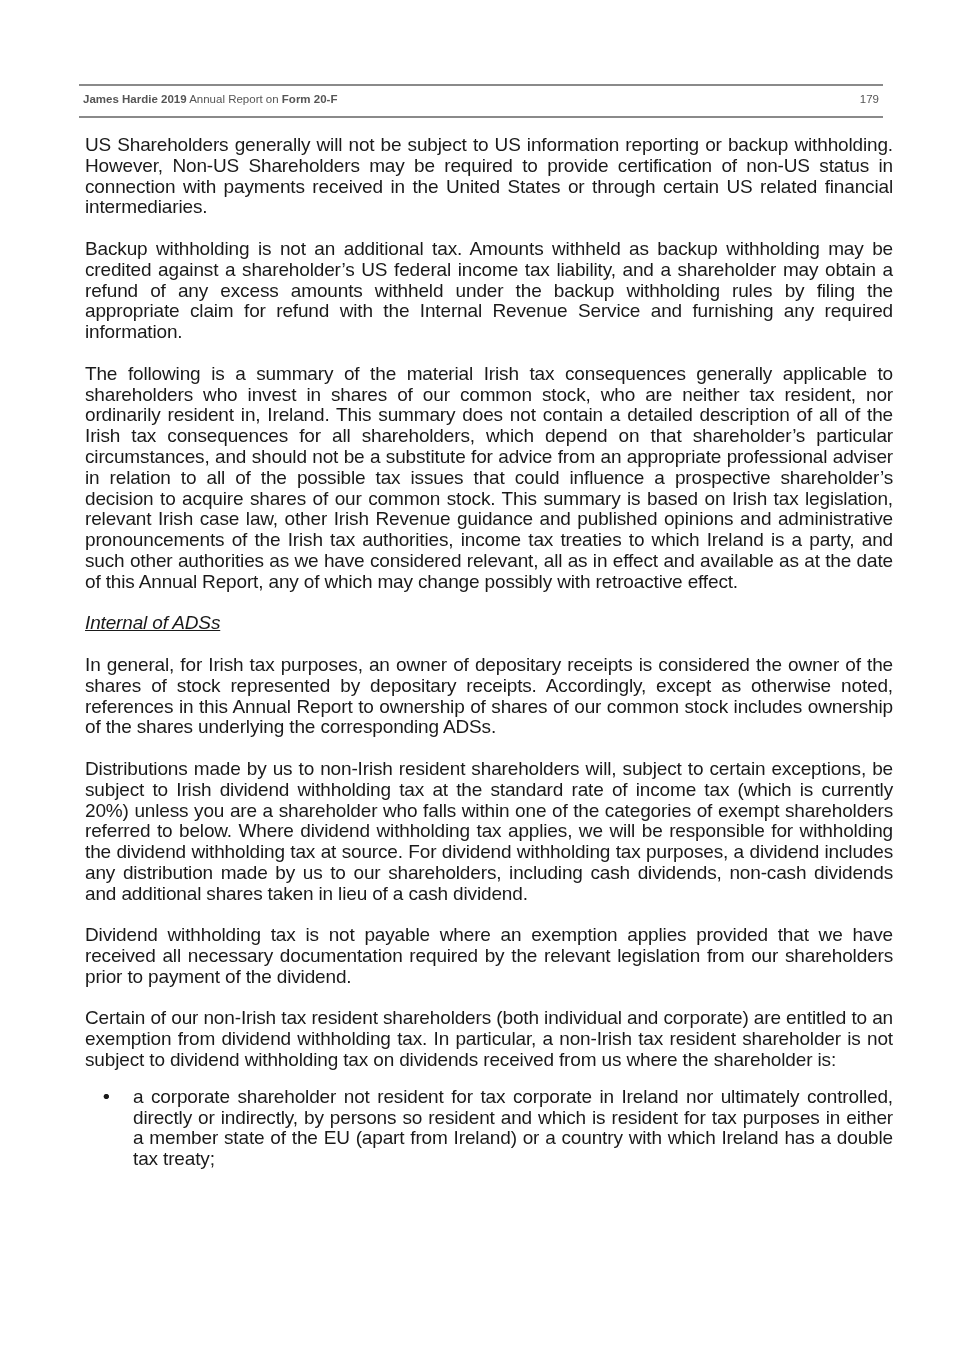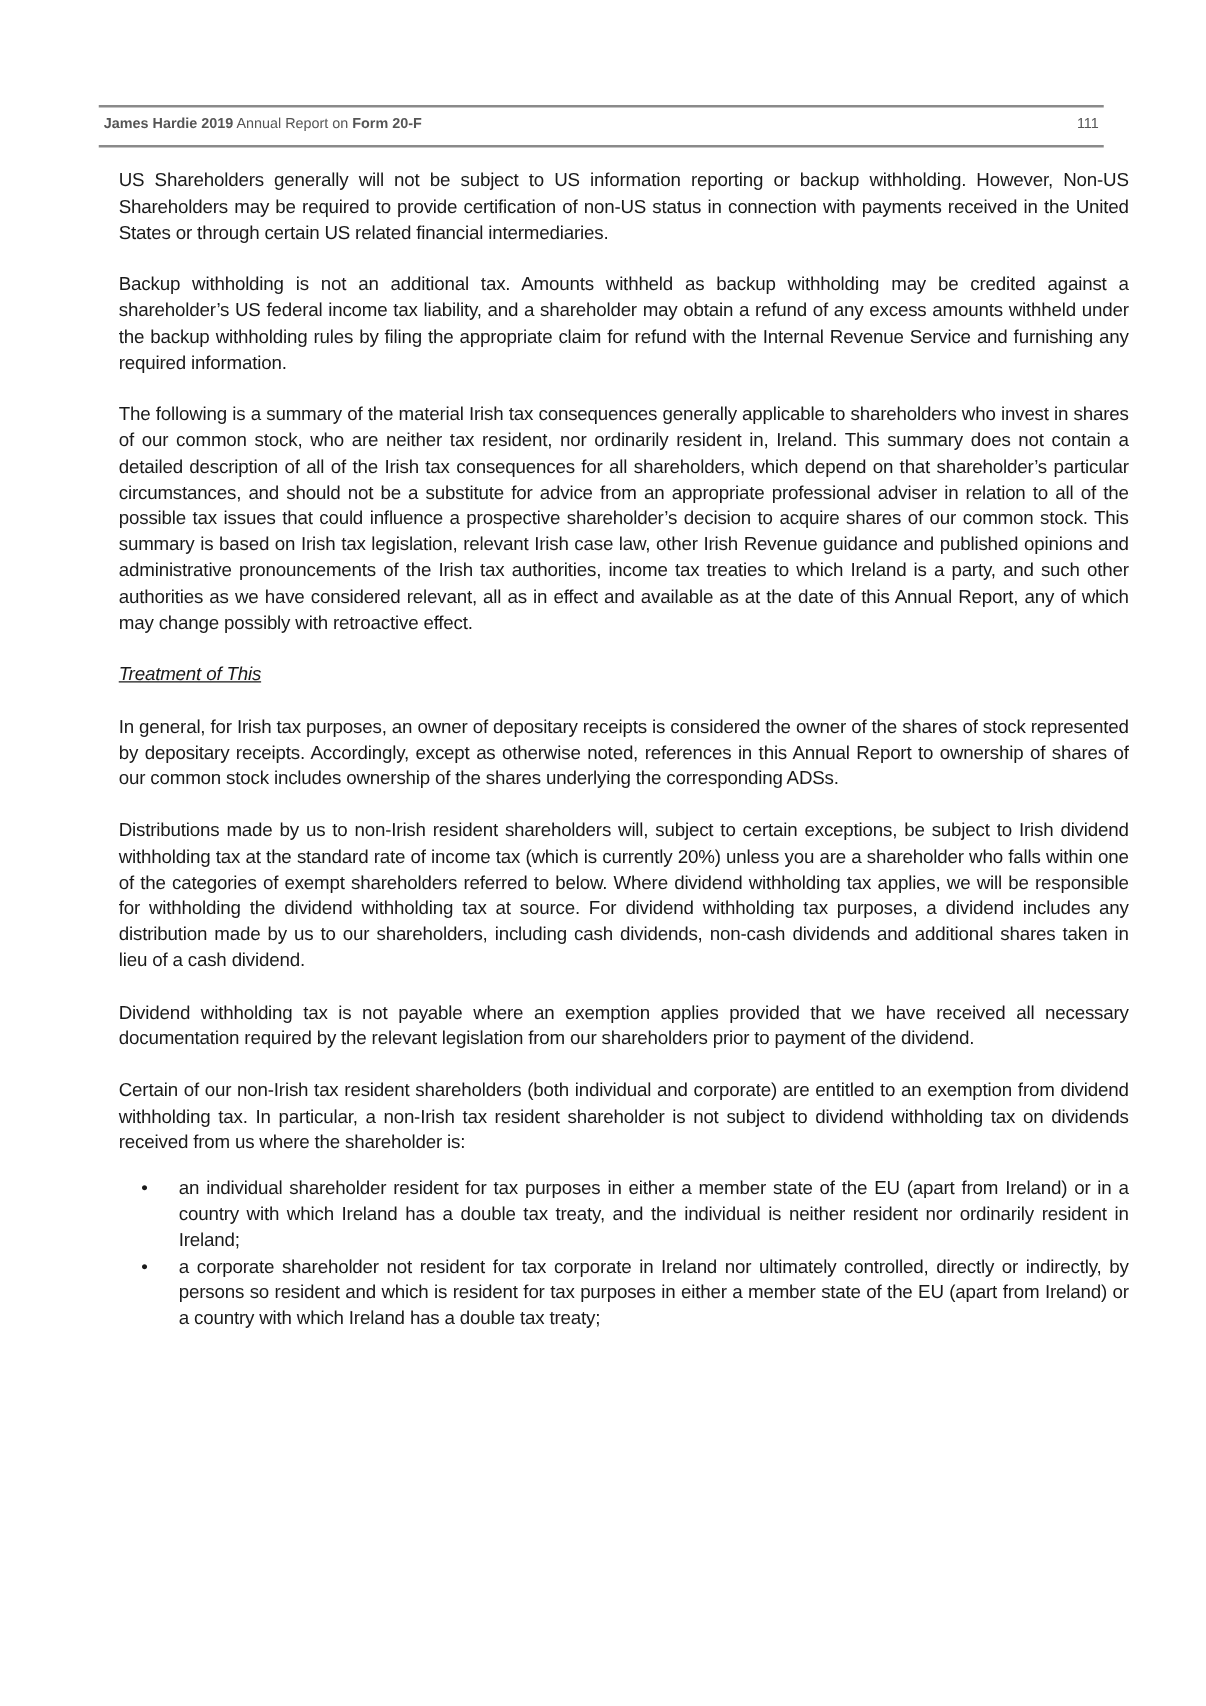--- a/index.html
+++ b/index.html
@@ -5,54 +5,53 @@
     html, body { margin: 0; padding: 0; background: #ffffff; }
     body { width: 965px; height: 1365px; position: relative; overflow: hidden;
            font-family: "Liberation Sans", sans-serif; color: #1a1a1a; }
     .page { position: absolute; left: 0; top: 0; width: 836px; height: 1365px; }
     .rule { position: absolute; left: 79px; width: 804px; height: 2px; background: #8a8a8a; }
     .rule.top { top: 84px; }
     .rule.bottom { top: 116px; }
     .header { position: absolute; left: 83px; top: 93px; width: 796px; height: 16px;
               font-size: 11.5px; color: #555; display: flex; justify-content: space-between; }
     .header b { font-weight: bold; color: #555; }
-    .content { position: absolute; left: 95px; top: 135px; width: 808px;
-               font-size: 15px; line-height: 20.8px; letter-spacing: -0.15px; }
+    .content { position: absolute; left: 85px; top: 135px; width: 808px;
+               font-size: 19px; line-height: 20.8px; letter-spacing: -0.15px; }
     .content p { margin: 0 0 20.8px 0; text-align: justify; }
     .h-bold { font-weight: bold; text-decoration: underline; margin: 0 0 20.8px 0; }
     .h-ital { font-style: italic; text-decoration: underline; margin: 0 0 20.8px 0; }
     .content p.nomargin { margin-bottom: 16px; }
     ul.bullets { list-style: none; margin: 0; padding: 0; }
     ul.bullets li { position: relative; padding-left: 48px; text-align: justify; }
     ul.bullets li .bullet { position: absolute; left: 18px; top: 0; }
   </style>
 </head>
 <body>
 
 <div class="page">
   <div class="rule top"></div>
   <div class="header">
     <span><b>James Hardie 2019</b><span> Annual Report on </span><b>Form 20-F</b></span>
-    <span>111</span>
+    <span>179</span>
   </div>
   <div class="rule bottom"></div>
 
   <div class="content">
     <p>US Shareholders generally will not be subject to US information reporting or backup withholding. However, Non-US Shareholders may be required to provide certification of non-US status in connection with payments received in the United States or through certain US related financial intermediaries.</p>
     <p>Backup withholding is not an additional tax. Amounts withheld as backup withholding may be credited against a shareholder’s US federal income tax liability, and a shareholder may obtain a refund of any excess amounts withheld under the backup withholding rules by filing the appropriate claim for refund with the Internal Revenue Service and furnishing any required information.</p>
     <p>The following is a summary of the material Irish tax consequences generally applicable to shareholders who invest in shares of our common stock, who are neither tax resident, nor ordinarily resident in, Ireland. This summary does not contain a detailed description of all of the Irish tax consequences for all shareholders, which depend on that shareholder’s particular circumstances, and should not be a substitute for advice from an appropriate professional adviser in relation to all of the possible tax issues that could influence a prospective shareholder’s decision to acquire shares of our common stock. This summary is based on Irish tax legislation, relevant Irish case law, other Irish Revenue guidance and published opinions and administrative pronouncements of the Irish tax authorities, income tax treaties to which Ireland is a party, and such other authorities as we have considered relevant, all as in effect and available as at the date of this Annual Report, any of which may change possibly with retroactive effect.</p>
-    <div class="h-ital">Treatment of This</div>
+    <div class="h-ital">Internal of ADSs</div>
     <p>In general, for Irish tax purposes, an owner of depositary receipts is considered the owner of the shares of stock represented by depositary receipts. Accordingly, except as otherwise noted, references in this Annual Report to ownership of shares of our common stock includes ownership of the shares underlying the corresponding ADSs.</p>
     <p>Distributions made by us to non-Irish resident shareholders will, subject to certain exceptions, be subject to Irish dividend withholding tax at the standard rate of income tax (which is currently 20%) unless you are a shareholder who falls within one of the categories of exempt shareholders referred to below. Where dividend withholding tax applies, we will be responsible for withholding the dividend withholding tax at source. For dividend withholding tax purposes, a dividend includes any distribution made by us to our shareholders, including cash dividends, non-cash dividends and additional shares taken in lieu of a cash dividend.</p>
     <p>Dividend withholding tax is not payable where an exemption applies provided that we have received all necessary documentation required by the relevant legislation from our shareholders prior to payment of the dividend.</p>
     <p class="nomargin">Certain of our non-Irish tax resident shareholders (both individual and corporate) are entitled to an exemption from dividend withholding tax. In particular, a non-Irish tax resident shareholder is not subject to dividend withholding tax on dividends received from us where the shareholder is:</p>
     <ul class="bullets">
       <li>
         <span class="bullet">•</span>
-        <span>an individual shareholder resident for tax purposes in either a member state of the EU (apart from Ireland) or in a country with which Ireland has a double tax treaty, and the individual is neither resident nor ordinarily resident in Ireland;</span>
       </li>
       <li>
         <span class="bullet">•</span>
         <span>a corporate shareholder not resident for tax corporate in Ireland nor ultimately controlled, directly or indirectly, by persons so resident and which is resident for tax purposes in either a member state of the EU (apart from Ireland) or a country with which Ireland has a double tax treaty;</span>
       </li>
     </ul>
   </div>
 </div>
 
 </body></html>

